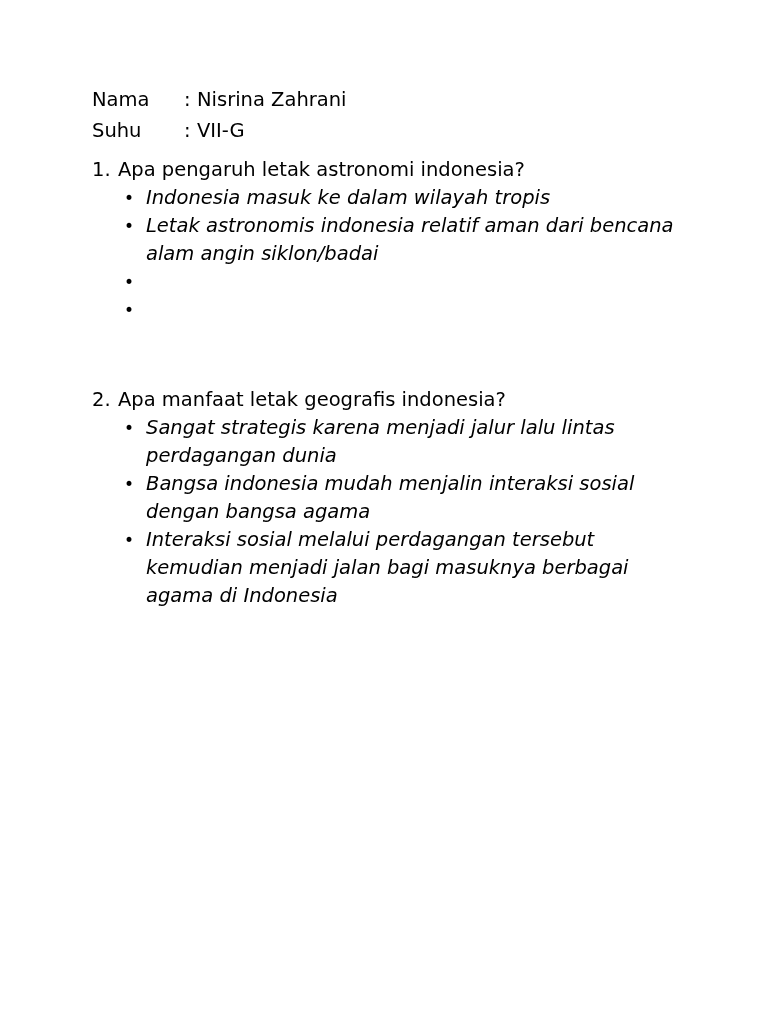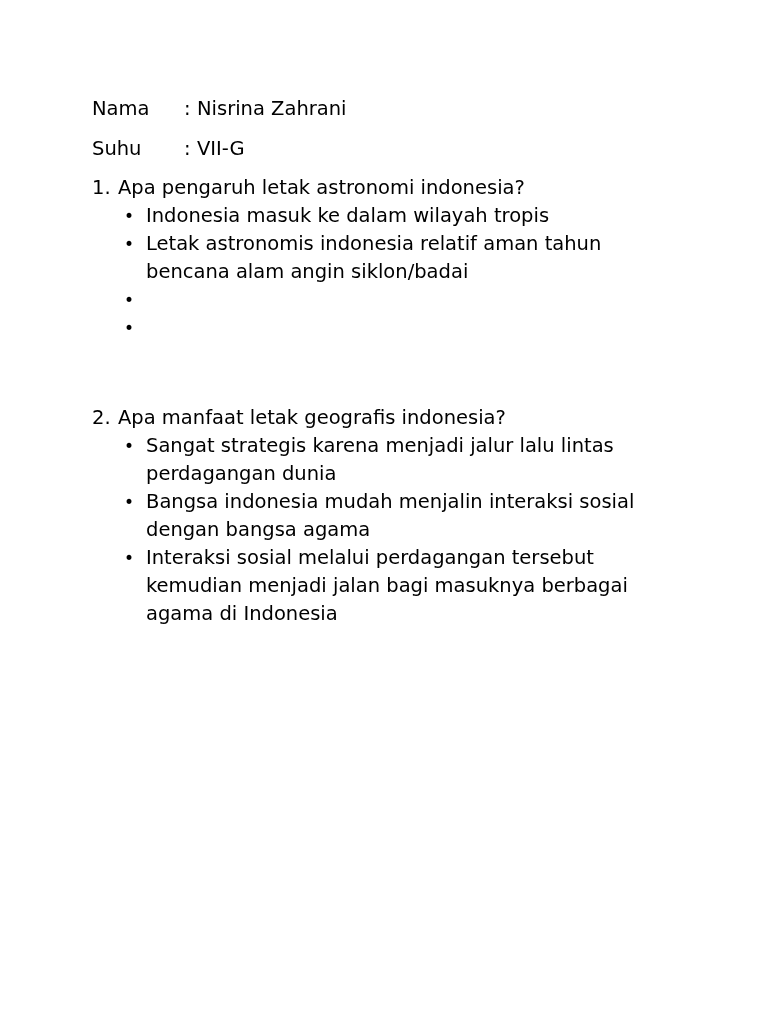--- a/index.html
+++ b/index.html
@@ -47,21 +47,20 @@
     width: 92px;
     flex: 0 0 92px;
   }
   .meta-sep {
     display: inline-block;
     width: 13px;
     flex: 0 0 13px;
   }
   .meta-value {
     flex: 0 1 auto;
-    margin-top: 9px;
   }
 
   
   .qa-block {
     margin: 0;
   }
   .qa-block.second {
     margin-top: 62px;
   }
 
@@ -96,20 +95,21 @@
     flex: 0 0 22px;
     width: 22px;
     margin-left: 32px;
     font-size: 17px;
     line-height: 28px;
     text-align: left;
   }
   .bullet-text {
     flex: 1 1 auto;
     max-width: 530px;
+    font-style: italic;
   }
   .bullet-item.wide .bullet-text {
     max-width: 548px;
   }
 </style>
 </head>
 <body>
 
 <div class="page">
   <div class="doc-body">
@@ -135,21 +135,21 @@
         <span class="question-num">1.</span>
         <span class="question-text">Apa pengaruh letak astronomi indonesia?</span>
       </div>
       <ul class="bullet-list">
         <li class="bullet-item">
           <span class="bullet-marker">•</span>
           <span class="bullet-text">Indonesia masuk ke dalam wilayah tropis</span>
         </li>
         <li class="bullet-item">
           <span class="bullet-marker">•</span>
-          <span class="bullet-text">Letak astronomis indonesia relatif aman tahun bencana alam angin siklon/badai</span>
+          <span class="bullet-text">Letak astronomis indonesia relatif aman dari bencana alam angin siklon/badai</span>
         </li>
         <li class="bullet-item">
           <span class="bullet-marker">•</span>
         </li>
         <li class="bullet-item">
           <span class="bullet-marker">•</span>
         </li>
       </ul>
     </div>
 

